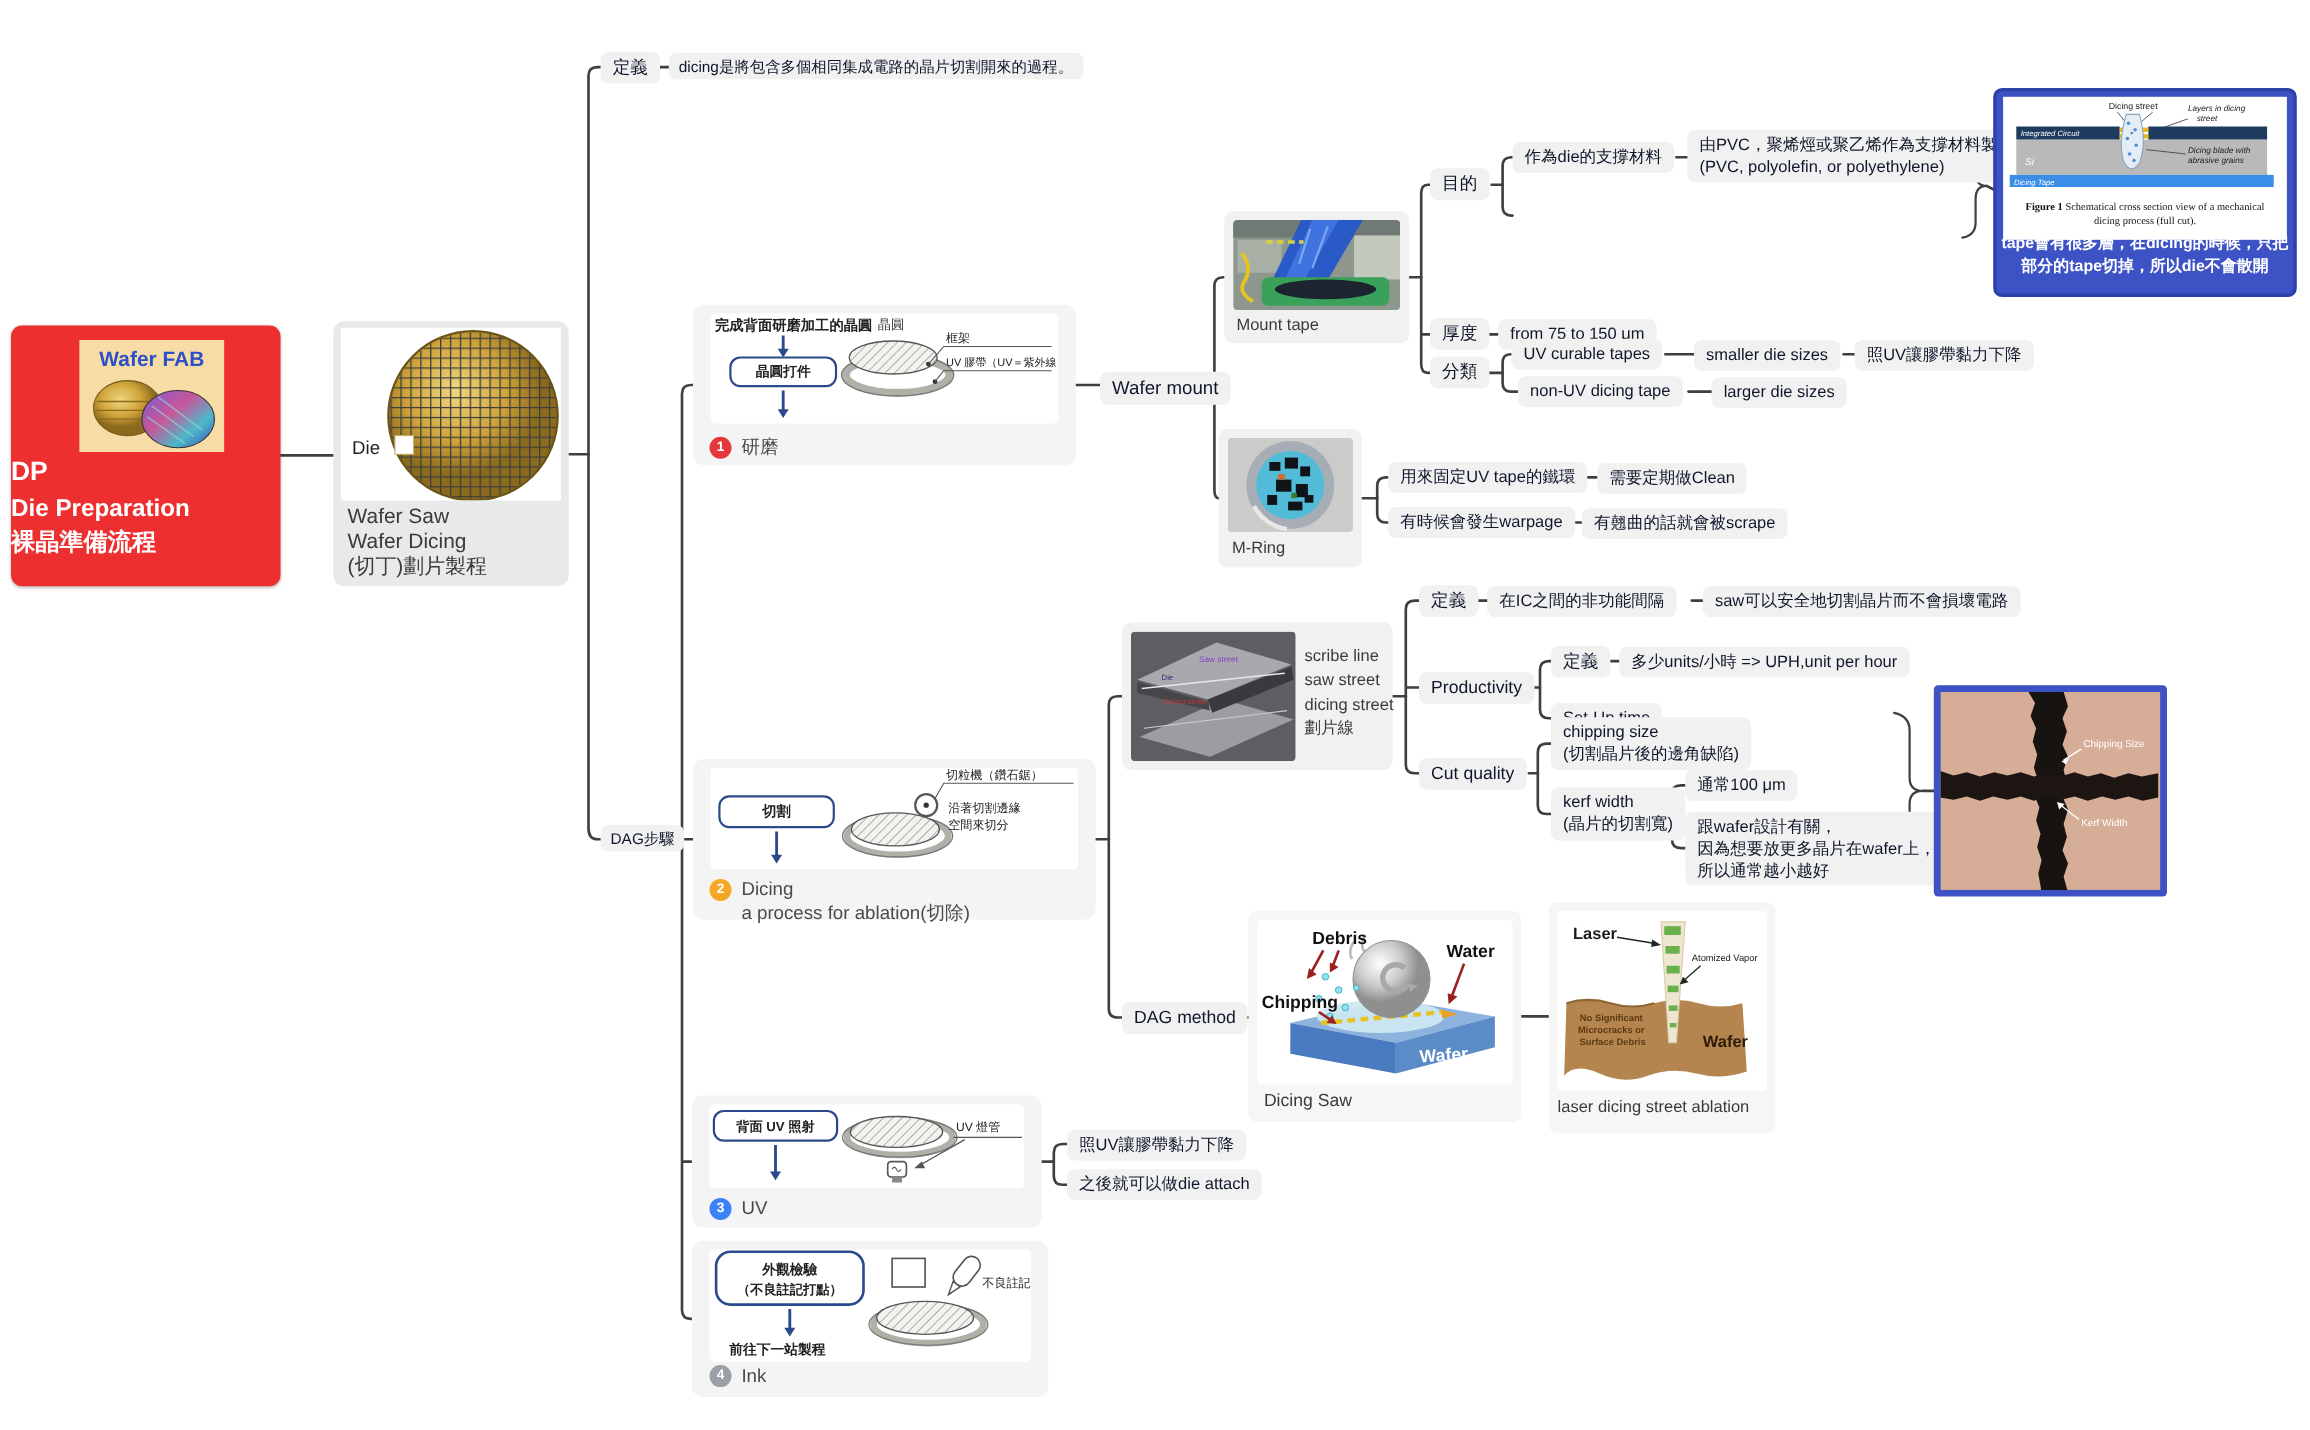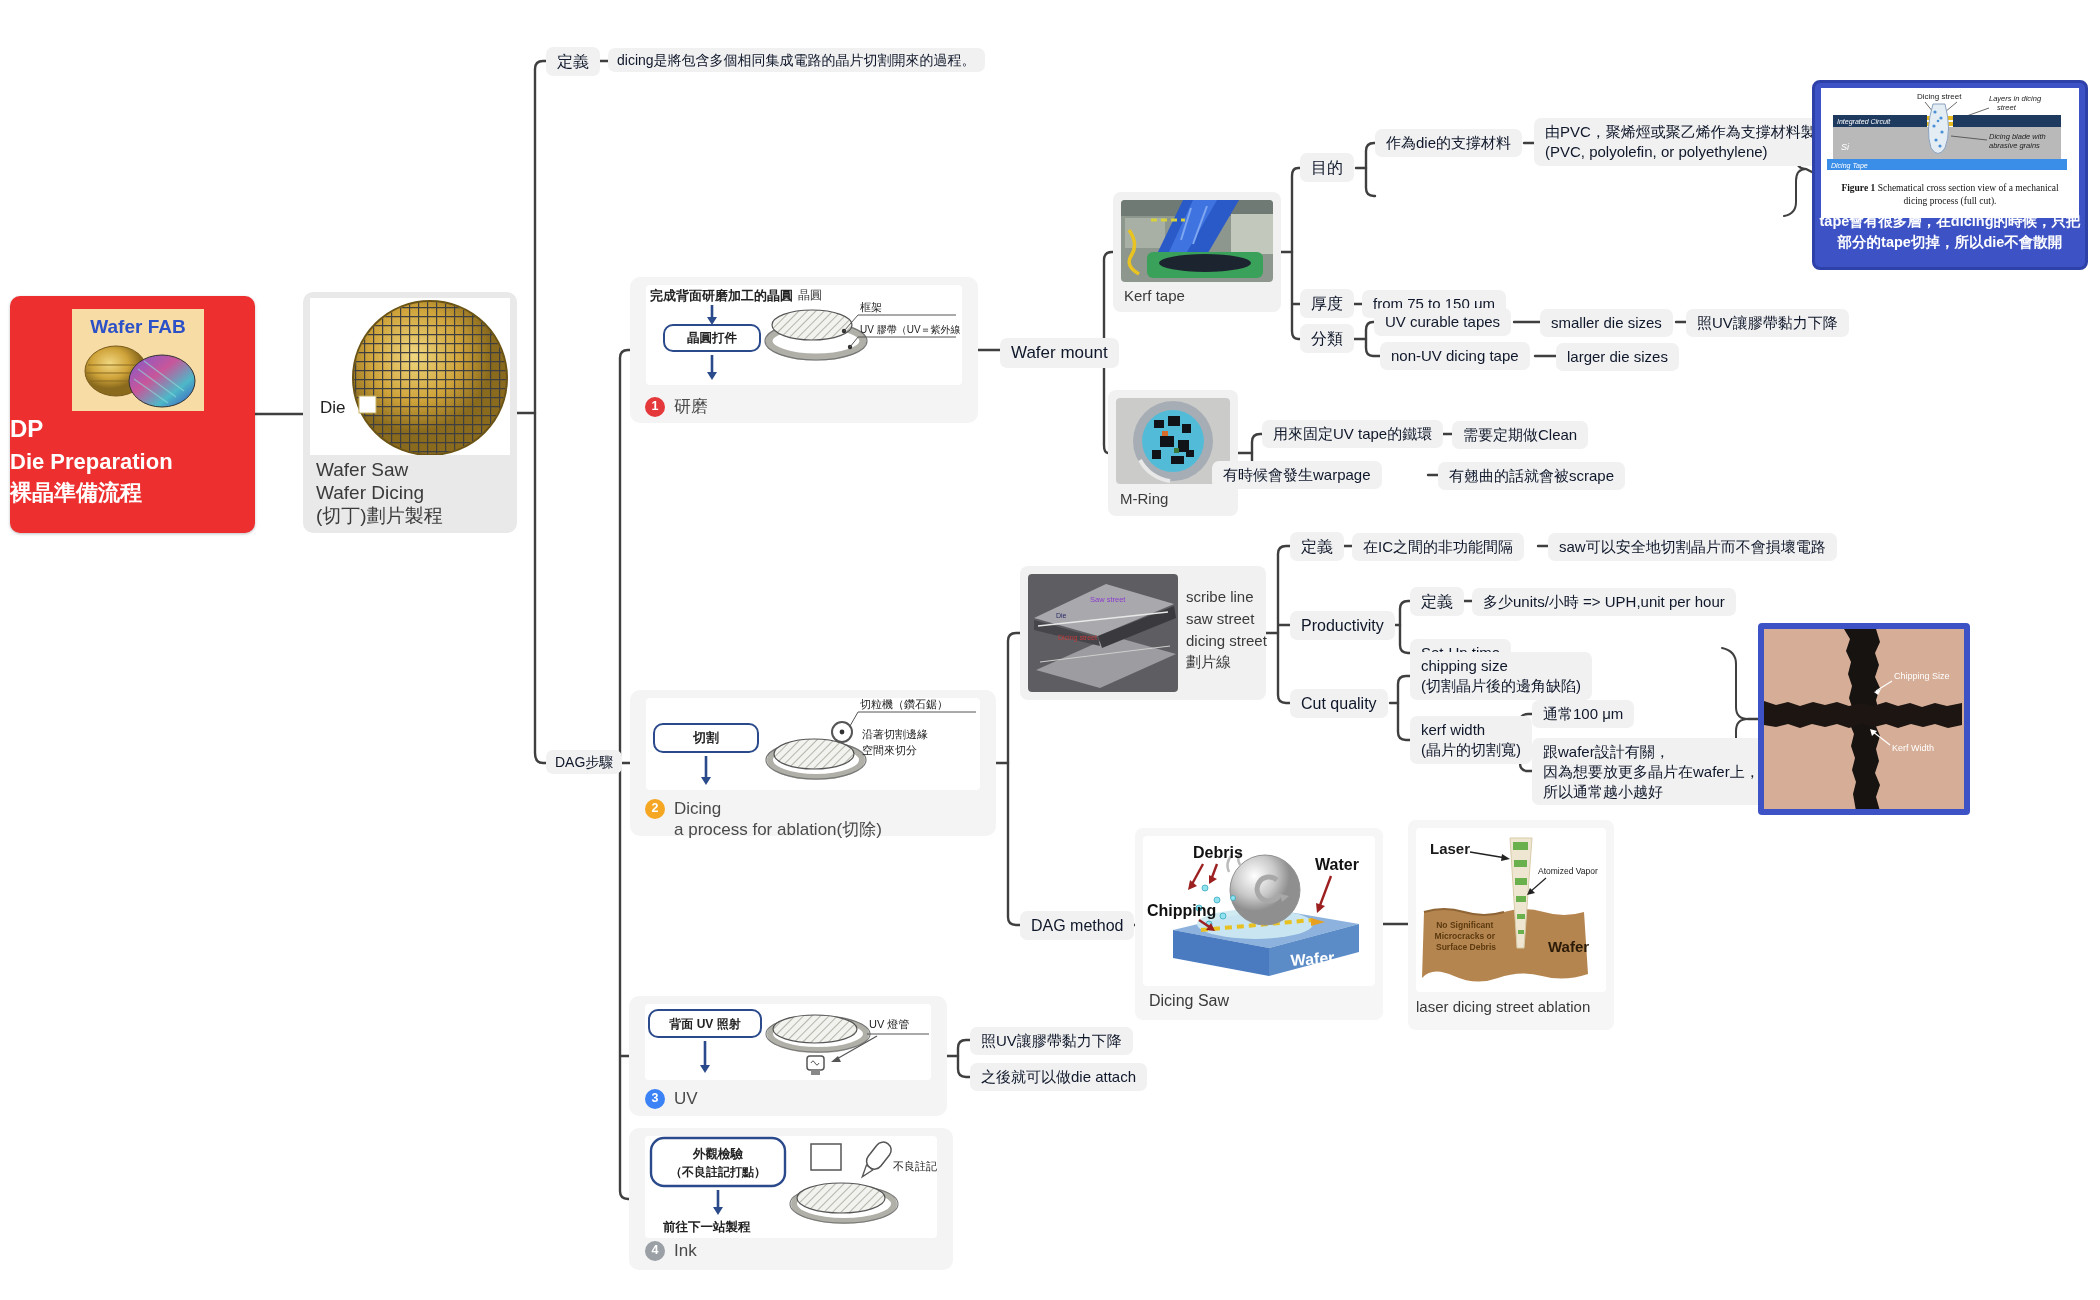--- a/index.html
+++ b/index.html
@@ -204,21 +204,21 @@
     <rect x="110" y="14" width="42" height="40" fill="#c2c8bc"></rect>
     <polygon points="62,0 118,0 84,58 34,58" fill="#2a5ac8"></polygon>
     <polygon points="72,0 96,0 66,52 48,52" fill="#3f74e0"></polygon>
     <path d="M70,8 L60,40 M86,6 L72,44" stroke="#7fa6f0" stroke-width="2" fill="none"></path>
     <rect x="26" y="52" width="116" height="26" rx="6" fill="#3aa15a"></rect>
     <ellipse cx="84" cy="63" rx="46" ry="9" fill="#1c2430"></ellipse>
     <path d="M8,30 q10,14 2,26 q-6,10 8,18" stroke="#e8c321" stroke-width="3.5" fill="none"></path>
     <path d="M30,20 h34" stroke="#d8d23a" stroke-width="3" stroke-dasharray="6 4"></path>
   </svg>
 </div>
-<div class="cardlabel" style="left:1124px;top:287px">Kerf tape</div>
+<div class="cardlabel" style="left:1124px;top:287px">Mount tape</div>
 
 <div class="imgcard" style="left:1108px;top:390px;width:130px;height:126px"></div>
 <div class="whitebox" style="left:1116px;top:398px;width:114px;height:86px">
   <svg width="114" height="86">
     <rect width="114" height="86" fill="#cbcbc9"></rect>
     <circle cx="57" cy="43" r="40" fill="#a7adb4"></circle>
     <circle cx="57" cy="43" r="31" fill="#52bcd8"></circle>
     <path d="M24,62 a40,40 0 0 0 30,21" stroke="#e8e8e8" stroke-width="4" fill="none"></path>
     <g fill="#101418">
       <rect x="38" y="22" width="10" height="8"></rect>
@@ -288,21 +288,21 @@
     </svg>
   </div>
   <div class="fignote">
     <div>tape會有很多層，在dicing的時候，只把</div>
     <div>部分的tape切掉，所以die不會散開</div>
   </div>
 </div>
 
 <div class="pill" style="left:1262px;top:420px">用來固定UV tape的鐵環</div>
 <div class="pill" style="left:1452px;top:421px">需要定期做Clean</div>
-<div class="pill" style="left:1212px;top:461px">有時候會發生warpage</div>
+<div class="pill" style="left:1262px;top:461px">有時候會發生warpage</div>
 <div class="pill" style="left:1438px;top:462px">有翹曲的話就會被scrape</div>
 
 <div class="card" style="left:630px;top:690px;width:366px;height:146px"></div>
 <div class="whitebox" style="left:646px;top:698px;width:334px;height:92px">
   <svg width="334" height="92">
     <rect x="8" y="26" width="104" height="28" rx="9" fill="#fff" stroke="#2b4a8b" stroke-width="2"></rect>
     <text x="60" y="44" text-anchor="middle" font-size="13" font-weight="bold" fill="#222">切割</text>
     <line x1="60" y1="58" x2="60" y2="80" stroke="#2b4a8b" stroke-width="2.6"></line>
         <polygon points="55,79 65,79 60,87" fill="#2b4a8b"></polygon>
     <ellipse cx="170" cy="62" rx="46" ry="17" fill="none" stroke="#b0b0a8" stroke-width="6"></ellipse>

